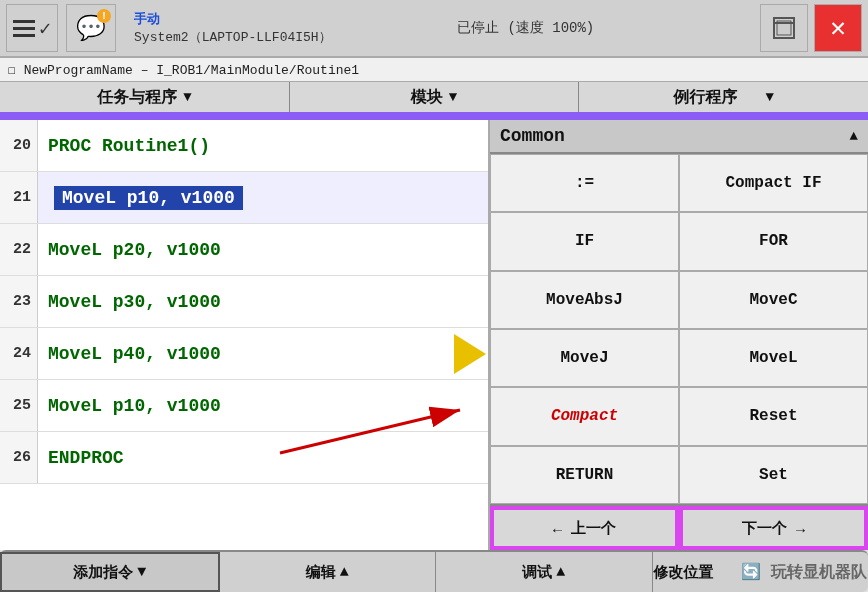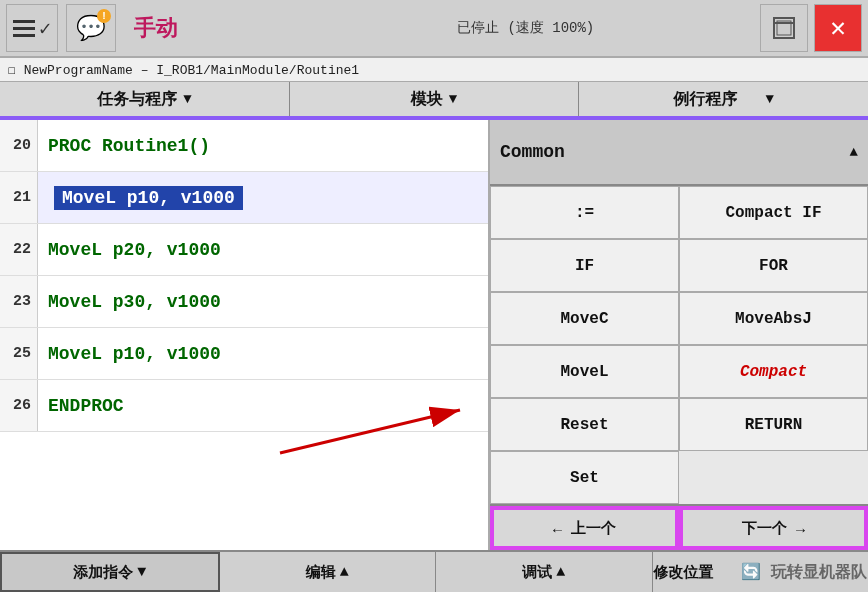--- a/index.html
+++ b/index.html
@@ -76,23 +76,23 @@
       font-weight: bold;
     }
     .status-center {
       flex: 1;
       display: flex;
       flex-direction: column;
       justify-content: center;
       padding-left: 10px;
     }
     .status-row1 {
-      font-size: 22px;
-      font-weight: bold;
-      color: #be185d;
+      font-size: 13px;
+      font-weight: bold;
+      color: #1d4ed8;
     }
     .status-row2 {
       font-size: 13px;
       color: #333;
     }
     .status-right {
       flex: 1;
       display: flex;
       flex-direction: column;
       justify-content: center;
@@ -139,21 +139,21 @@
       color: #222;
       height: 24px;
       display: flex;
       align-items: center;
     }
 
     
     .nav-bar {
       display: flex;
       background: #d8d8d8;
-      border-bottom: 4px solid #8b5cf6;
+      border-bottom: 8px solid #8b5cf6;
       height: 38px;
     }
     .nav-item {
       flex: 1;
       display: flex;
       align-items: center;
       justify-content: center;
       border-right: 1px solid #888;
       font-size: 16px;
       font-weight: bold;
@@ -233,21 +233,21 @@
     
     .right-panel {
       flex: 1;
       background: #e8e8e8;
       display: flex;
       flex-direction: column;
     }
     .right-panel-header {
       background: #c8c8c8;
       border-bottom: 2px solid #888;
-      padding: 22px 10px;
+      padding: 6px 10px;
       font-size: 18px;
       font-weight: bold;
       text-align: center;
       color: #111;
       display: flex;
       justify-content: space-between;
       align-items: center;
     }
     .right-panel-scroll-up {
       font-size: 14px;
@@ -292,20 +292,21 @@
       cursor: pointer;
       color: #111;
     }
 
     
     .bottom-bar {
       display: flex;
       background: #d0d0d0;
       border-top: 2px solid #888;
       height: 42px;
+      border-radius: 6px;
     }
     .bottom-btn {
       flex: 1;
       display: flex;
       align-items: center;
       justify-content: center;
       border-right: 1px solid #888;
       font-size: 15px;
       font-weight: bold;
       color: #111;
@@ -336,20 +337,21 @@
         <span></span>
     </div>
     <span class="check-icon">✓</span>
   </div>
   <div class="info-btn">
     <span class="msg-icon">💬</span>
     <span class="badge">!</span>
   </div>
   <div class="status-center">
     <div class="status-row1">手动</div>
+    <div class="status-row2">System2（LAPTOP-LLF04I5H）</div>
   </div>
   <div class="status-right">
     <div class="status-right-row2">已停止 (速度 100%)</div>
   </div>
   <div class="top-bar-icons">
     <div class="icon-btn">
       <svg width="28" height="28" viewBox="0 0 28 28">
         <rect x="4" y="4" width="20" height="20" fill="none" stroke="#555" stroke-width="2"></rect>
         <rect x="7" y="7" width="14" height="14" fill="#ccc" stroke="#555" stroke-width="1"></rect>
         <line x1="4" y1="9" x2="24" y2="9" stroke="#555" stroke-width="2"></line>
@@ -395,20 +397,26 @@
     </div>
 
     <div class="code-line">
       <div class="line-num">22</div>
       <div class="line-code">MoveL p20, v1000</div>
     </div>
     <div class="code-line">
       <div class="line-num">23</div>
       <div class="line-code">MoveL p30, v1000</div>
     </div>
+    <div class="code-line" style="position:relative;">
+      <div class="line-num">24</div>
+      <div class="line-code">MoveL p40, v1000</div>
+
+      <div style="position:absolute; right:2px; top:50%; transform:translateY(-50%); width:0; height:0; border-top:20px solid transparent; border-bottom:20px solid transparent; border-left:32px solid #e8c000;"></div>
+    </div>
     <div class="code-line">
       <div class="line-num">25</div>
       <div class="line-code">MoveL p10, v1000</div>
     </div>
     <div class="code-line">
       <div class="line-num">26</div>
       <div class="line-code proc">ENDPROC</div>
     </div>
 
     <svg class="red-arrow-overlay" viewBox="0 0 490 430" preserveAspectRatio="none" style="position:absolute;top:0;left:0;width:490px;height:430px;pointer-events:none;z-index:20;">
@@ -425,22 +433,23 @@
   <div class="right-panel">
     <div class="right-panel-header">
       <span>Common</span>
       <span class="right-panel-scroll-up">▲</span>
     </div>
     <div class="instruction-grid">
       <div class="instr-cell">:=</div>
       <div class="instr-cell">Compact IF</div>
       <div class="instr-cell">IF</div>
       <div class="instr-cell">FOR</div>
+      <div class="instr-cell">MoveAbsJ</div>
       <div class="instr-cell">MoveC</div>
-      <div class="instr-cell">MoveAbsJ</div>
+      <div class="instr-cell">MoveJ</div>
       <div class="instr-cell">MoveL</div>
       <div class="instr-cell highlighted-cell">Compact</div>
       <div class="instr-cell">Reset</div>
       <div class="instr-cell">RETURN</div>
       <div class="instr-cell">Set</div>
     </div>
     <div class="nav-btns">
       <div class="nav-btn">← 上一个</div>
       <div class="nav-btn">下一个 →</div>
     </div>

